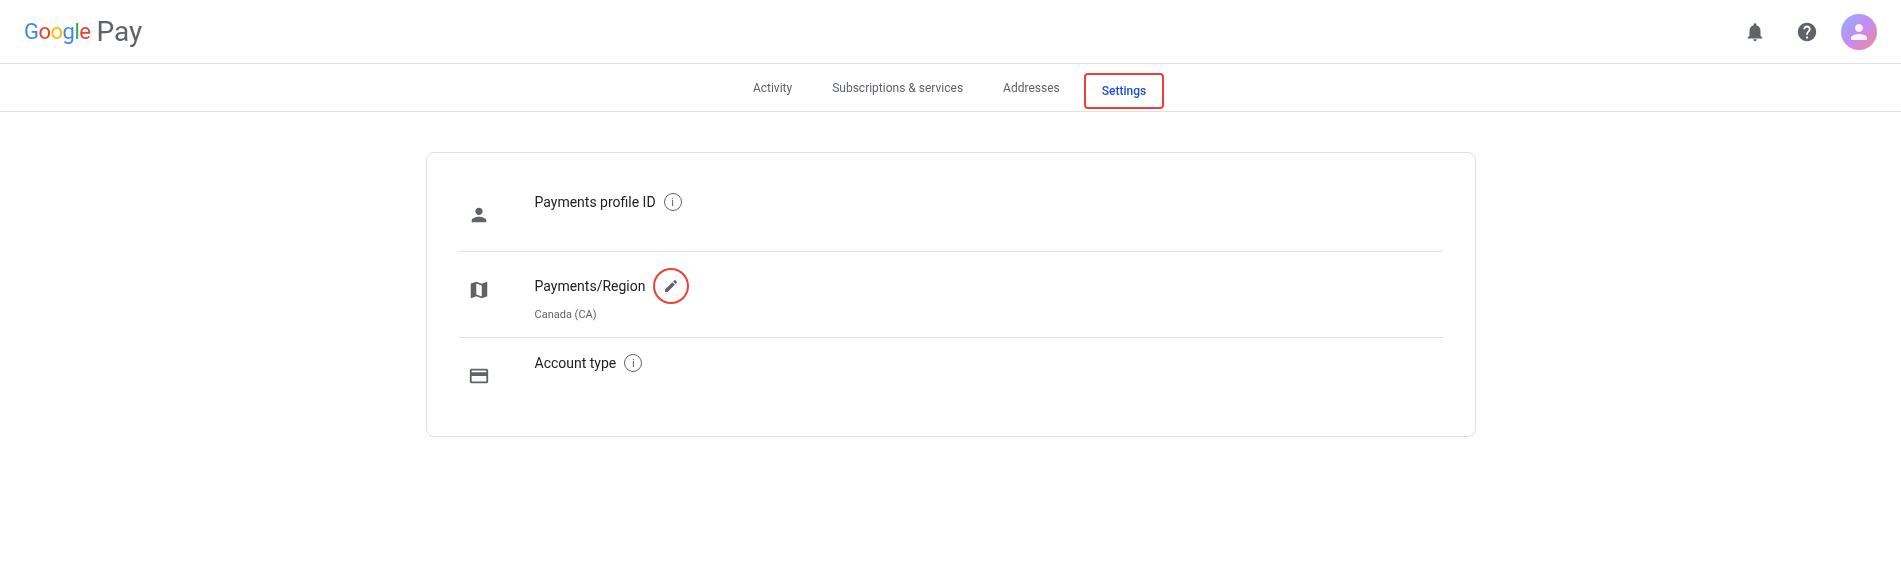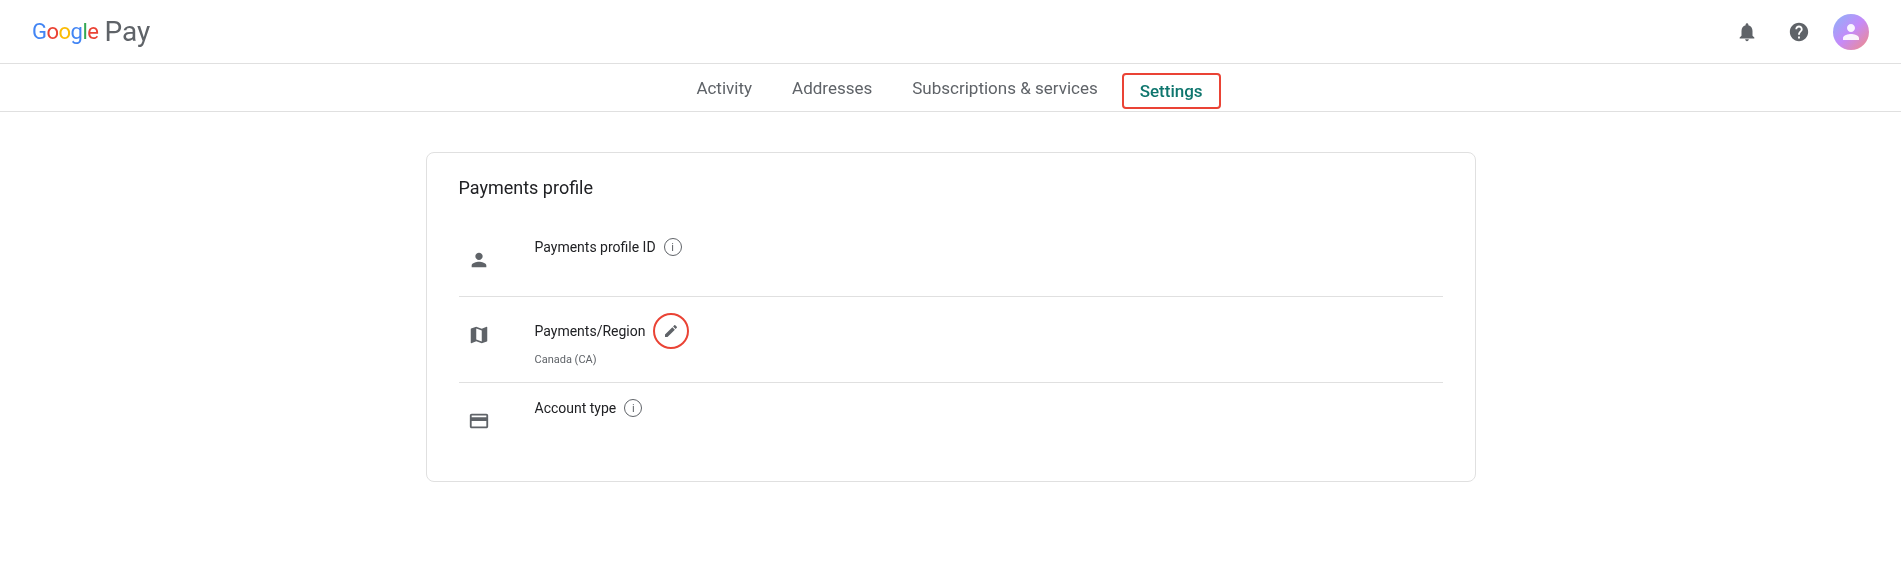--- a/index.html
+++ b/index.html
@@ -3,21 +3,21 @@
   <meta charset="utf-8">
   <style>
     * { margin: 0; padding: 0; box-sizing: border-box; }
     body { font-family: 'Google Sans', Roboto, Arial, sans-serif; background: #fff; color: #202124; font-size: 14px; }
 
     
     .header {
       display: flex;
       align-items: center;
       justify-content: space-between;
-      padding: 0 32px;
+      padding: 0 24px;
       height: 64px;
       border-bottom: 1px solid #e0e0e0;
       position: relative;
     }
     .logo-area {
       display: flex;
       align-items: center;
       gap: 4px;
     }
     .logo-g {
@@ -72,29 +72,29 @@
       gap: 8px;
       padding: 0 24px;
       height: 48px;
       border-bottom: 1px solid #e0e0e0;
     }
     .nav-item {
       padding: 0 16px;
       height: 48px;
       display: flex;
       align-items: center;
-      font-size: 17px;
+      font-size: 12px;
       color: #5f6368;
       cursor: pointer;
       position: relative;
       white-space: nowrap;
       text-decoration: none;
     }
     .nav-item.active {
-      color: #0f766e;
+      color: #1d4ed8;
       font-weight: 500;
     }
     .nav-item.active::after {
       content: '';
       position: absolute;
       bottom: 0;
       left: 0;
       right: 0;
       height: 3px;
       background: #1a73e8;
@@ -249,33 +249,32 @@
       </svg>
     </div>
   </div>
 </header>
 
 <nav class="nav">
   <a class="nav-item">
     <span>Activity</span>
   </a>
   <a class="nav-item">
-    <span>Addresses</span>
+    <span>Subscriptions &amp; services</span>
   </a>
   <a class="nav-item">
-    <span>Subscriptions &amp; services</span>
+    <span>Addresses</span>
   </a>
   <a class="nav-item active active-highlight">
     <span>Settings</span>
   </a>
 </nav>
 
 <main class="main">
   <div class="content-card">
-    <h2 class="section-title">Payments profile</h2>
 
     <div class="profile-row">
       <div class="profile-row-icon">
         <svg xmlns="http://www.w3.org/2000/svg" viewBox="0 0 24 24" class="icon-svg">
           <path d="M12 12c2.21 0 4-1.79 4-4s-1.79-4-4-4-4 1.79-4 4 1.79 4 4 4zm0 2c-2.67 0-8 1.34-8 4v2h16v-2c0-2.66-5.33-4-8-4z"></path>
         </svg>
       </div>
       <div class="profile-row-content">
         <div class="profile-row-label-row">
           <span class="profile-row-label">Payments profile ID</span>

